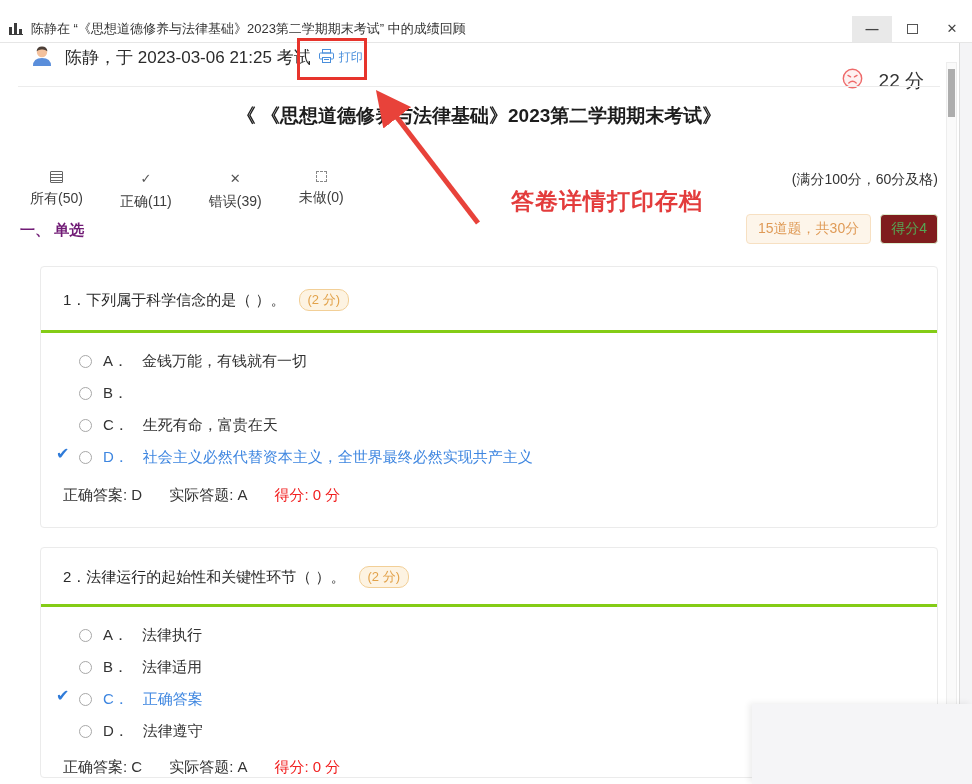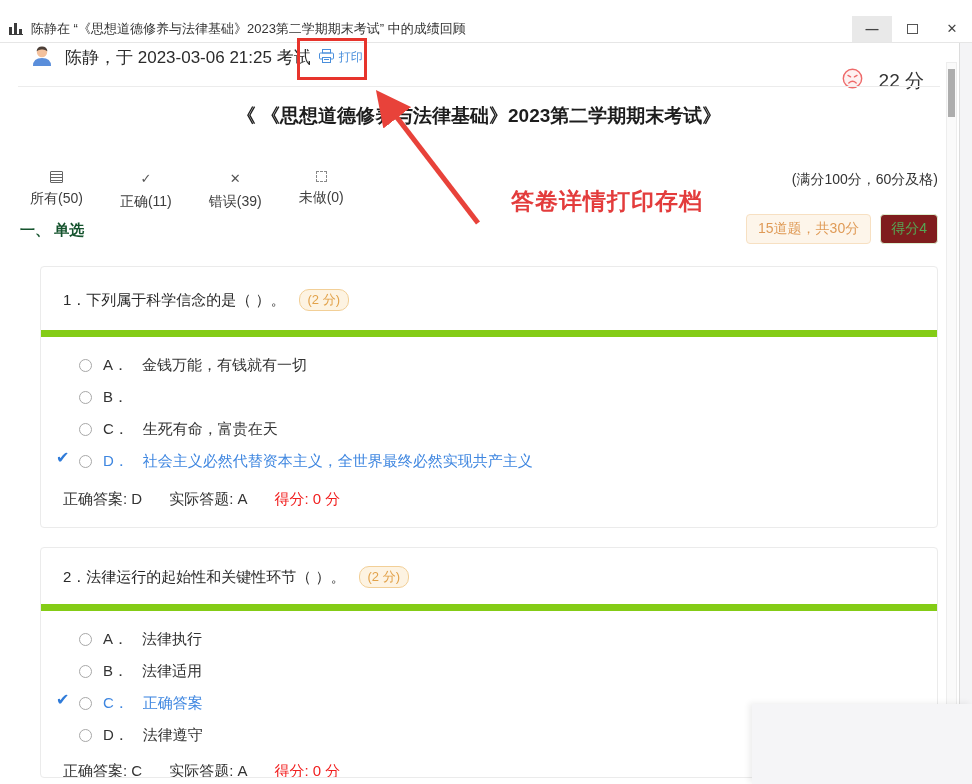--- a/index.html
+++ b/index.html
@@ -35,34 +35,34 @@
   .filter-row { position:absolute; top:171px; left:30px; display:flex; gap:37px;
     font-size:14px; color:#3d3d3d; }
   .filter-item { display:flex; align-items:center; gap:7px; cursor:pointer;flex-direction:column; }
   .fi-glyph { color:#555; font-size:13px; }
   .all-ic { width:13px; height:12px; border:1px solid #666; border-radius:1px;
     background: repeating-linear-gradient(#fff 0 2px, #666 2px 3px); }
   .undone-ic { width:11px; height:11px; border:1px dashed #888; }
   .pass-note { position:absolute; top:171px; right:34px; font-size:14px; color:#333; }
   .annotation-text { position:absolute; top:186px; left:511px; font-size:23px; font-weight:bold;
     color:#e33c3c; letter-spacing:1px; }
-  .section-title { position:absolute; top:221px; left:20px; font-size:15px; font-weight:bold; color:#14532d; }
+  .section-title { position:absolute; top:221px; left:20px; font-size:15px; font-weight:bold; color:#701a75; }
   .section-badges { position:absolute; top:214px; right:34px; display:flex; gap:9px; align-items:center;justify-content:space-between; }
   .badge-info { background:#fdf5ea; border:1px solid #f7e0c2; color:#df9a56; border-radius:4px;
     padding:5px 11px; font-size:14px; }
   .badge-score { background:#7f1d1d; border:1px solid #dcf0d0; color:#55a855; border-radius:4px;
     padding:5px 10px; font-size:14px; }
 
   
   .qcard { position:absolute; left:40px; width:898px; background:#fff;
     border:1px solid #ebebeb; border-radius:4px; overflow:hidden; }
   .qcard.q1 { top:266px; height:262px; }
   .qcard.q2 { top:547px; height:231px; }
   .q-header { display:flex; align-items:center; gap:13px; padding:22px 20px 19px 22px;
-    font-size:15px; color:#2a2a2a; border-bottom:7px solid #84cc16; }
+    font-size:15px; color:#2a2a2a; border-bottom:3px solid #84cc16; }
   .qcard.q2 .q-header { padding:18px 20px 16px 22px; }
   .points-badge { font-size:13px; color:#e2a24a; background:#fdf3e2; border:1px solid #f2cf97;
     border-radius:10px; padding:1px 8px; white-space:nowrap; }
   .options { padding:12px 20px 0 20px; }
   .option { position:relative; display:flex; align-items:center; height:32px;
     padding-left:18px; font-size:15px; color:#333; }
   .radio { width:13px; height:13px; border:1px solid #a8a8a8; border-radius:50%;
     margin-right:11px; flex:none; cursor:pointer; background:#fff; }
   .okey { margin-right:14px; }
   .chk { position:absolute; left:-5px; top:5px; color:#2f7bd9; font-weight:bold; font-size:16px; line-height:1; }

